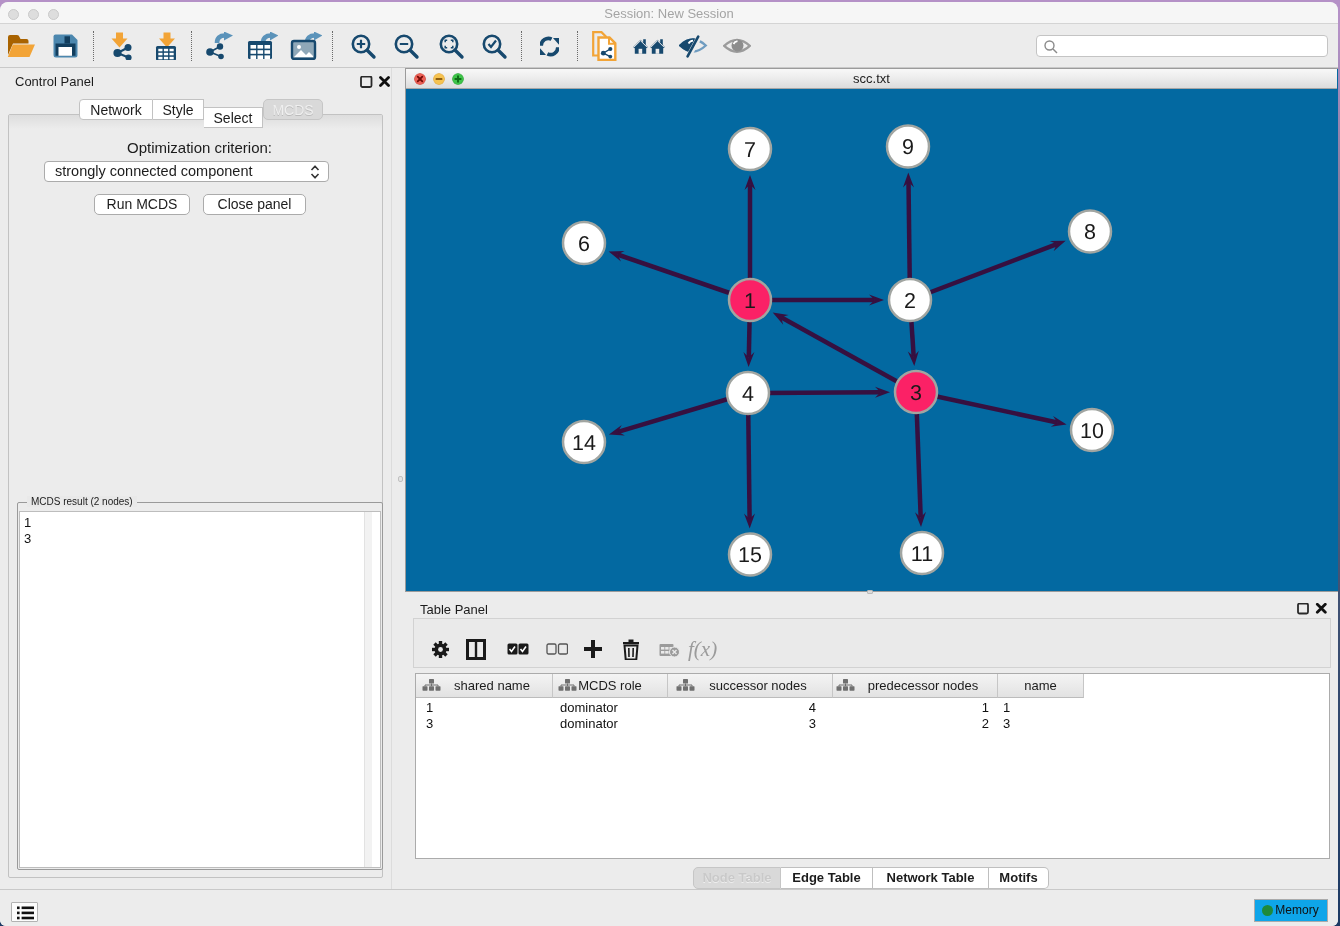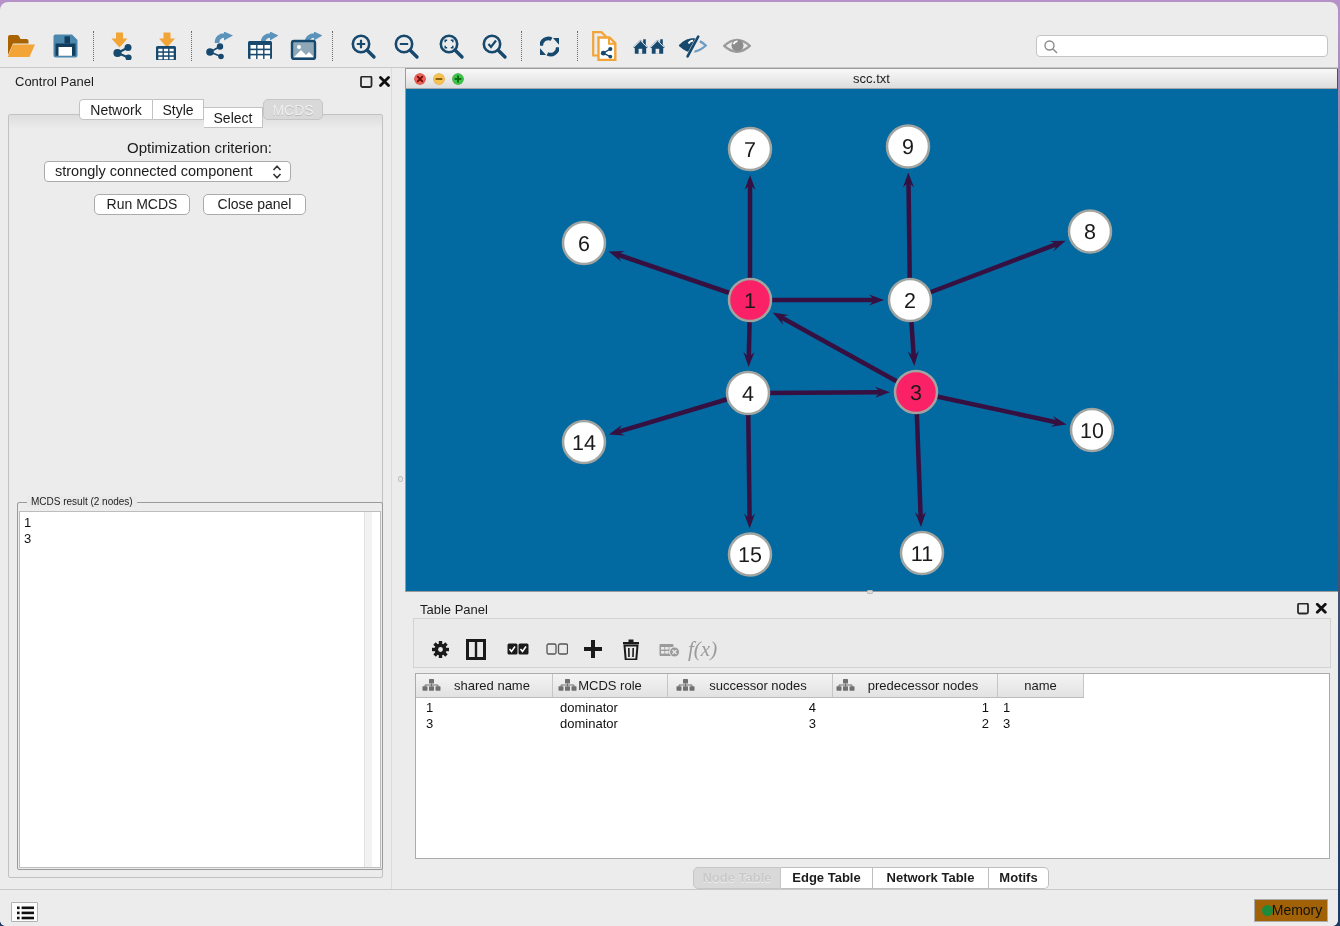--- a/index.html
+++ b/index.html
@@ -27,21 +27,21 @@
 #cp-title { position:absolute; left:15px; top:72px; font-size:13px; color:#1c1c1c; }
 .tab { position:absolute; top:97px; height:21px; background:#ffffff;
   border:1px solid #c2c2c2; font-size:14px; color:#1c1c1c; text-align:center;
   line-height:20px; }
 #cp-sub { position:absolute; left:8px; top:112px; width:375px; height:764px;
   background:#ececec; border:1px solid #c2c2c2; border-radius:2px; }
 #cp-sub-shade { position:absolute; left:9px; top:113px; width:373px; height:14px;
   background:linear-gradient(180deg,#dddddd,#ececec); }
 #optlabel { position:absolute; left:0px; top:137px; width:399px; text-align:center;
   font-size:15px; color:#1c1c1c; }
-#dropdown { position:absolute; left:44px; top:159px; width:247px; height:21px;
+#dropdown { position:absolute; left:44px; top:159px; width:285px; height:21px;
   background:#ffffff; border:1px solid #ababab; border-radius:4px;
   font-size:14.5px; color:#1c1c1c; line-height:19px; padding-left:10px; }
 .btn { position:absolute; top:192px; height:21px; background:#ffffff;
   border:1px solid #ababab; border-radius:5px; font-size:14px; color:#1c1c1c;
   text-align:center; line-height:19px; }
 #groupbox { position:absolute; left:17px; top:500px; width:366px; height:368px;
   border:1px solid #9a9a9a; border-radius:2px; }
 #grouplabel { position:absolute; left:27px; top:494px; background:#e9e9e9;
   font-size:10px; color:#1c1c1c; padding:0 4px; }
 #resultarea { position:absolute; left:19px; top:509px; width:362px; height:357px;
@@ -69,20 +69,26 @@
 .btab { position:absolute; top:865px; height:22px; background:#ffffff;
   border:1px solid #bfbfbf; font-size:13px; color:#1c1c1c; text-align:center;
   line-height:20px; font-weight:bold; }
 
 #statusbar { position:absolute; left:0; top:887px; width:1338px; height:37px;
   background:#ececec; border-top:1px solid #c9c9c9; }
 </style></head>
 <body>
 <div id="app">
 
+  <div id="titlebar">
+    <div class="tl" style="left:8px;"></div>
+    <div class="tl" style="left:28px;"></div>
+    <div class="tl" style="left:48px;"></div>
+    <div id="wintitle">Session: New Session</div>
+  </div>
 
   <div id="toolbar">
     <svg class="abs" style="left:7px;top:9px;" width="30" height="25" viewBox="0 0 30 25">
 <path d="M1 21 L1 3 Q1 1 3 1 L10 1 Q12 1 12.5 3 L13.5 5 L19.5 5 Q21.5 5 21.5 7 L21.5 9.5 L6 9.5 Z" fill="#a96300"></path>
 <path d="M5.8 10.5 L28 10.5 L22.5 23 L0.8 23 Z" fill="#f2a437"></path>
       </svg>
 <svg class="abs" style="left:53px;top:9px;" width="25" height="24" viewBox="0 0 25 24">
 <path d="M2.5 0.5 L19 0.5 L24.5 6 L24.5 21 Q24.5 23.5 22 23.5 L3 23.5 Q0.5 23.5 0.5 21 L0.5 2.5 Q0.5 0.5 2.5 0.5 Z" fill="#4c87ae"></path>
 <path d="M2.5 9.5 L22.5 9.5 L22.5 21.8 Q22.5 21.8 22 21.8 L2.5 21.8 Z" fill="#123e5e"></path>
 <rect x="11.5" y="2.3" width="5.5" height="7.2" fill="#123e5e"></rect>
@@ -440,20 +446,20 @@
         <g fill="#111111">
           <rect x="0" y="0.5" width="2.6" height="2.6"></rect>
             <rect x="4.6" y="0.5" width="12.4" height="2.6"></rect>
           <rect x="0" y="5.6" width="2.6" height="2.6"></rect>
             <rect x="4.6" y="5.6" width="12.4" height="2.6"></rect>
           <rect x="0" y="10.7" width="2.6" height="2.6"></rect>
             <rect x="4.6" y="10.7" width="12.4" height="2.6"></rect>
         </g>
       </svg>
     </div>
-    <div style="position:absolute;left:1254px;top:9px;width:74px;height:23px;background:#a16207;border:1px solid #ababab;font-size:14px;color:#111;text-align:center;line-height:21px;padding-left:12px;">Memory</div>
+    <div style="position:absolute;left:1254px;top:9px;width:74px;height:23px;background:#0ea5e9;border:1px solid #ababab;font-size:12px;color:#111;text-align:center;line-height:21px;padding-left:12px;">Memory</div>
     <div style="position:absolute;left:1262px;top:15px;width:11px;height:11px;border-radius:50%;background:#1e8a3c;"></div>
   </div>
 
   <div class="abs" style="left:398px;top:474px;width:5px;height:6px;background:#e3e3e3;border:1px solid #c0c0c0;border-radius:2px;"></div>
   <div class="abs" style="left:867px;top:588px;width:6px;height:4px;background:#dadada;border:1px solid #bbbbbb;border-radius:1px;"></div>
   <div class="abs" style="left:391px;top:66px;width:1px;height:821px;background:#dcdcdc;"></div>
 </div>
 
 </body></html>

